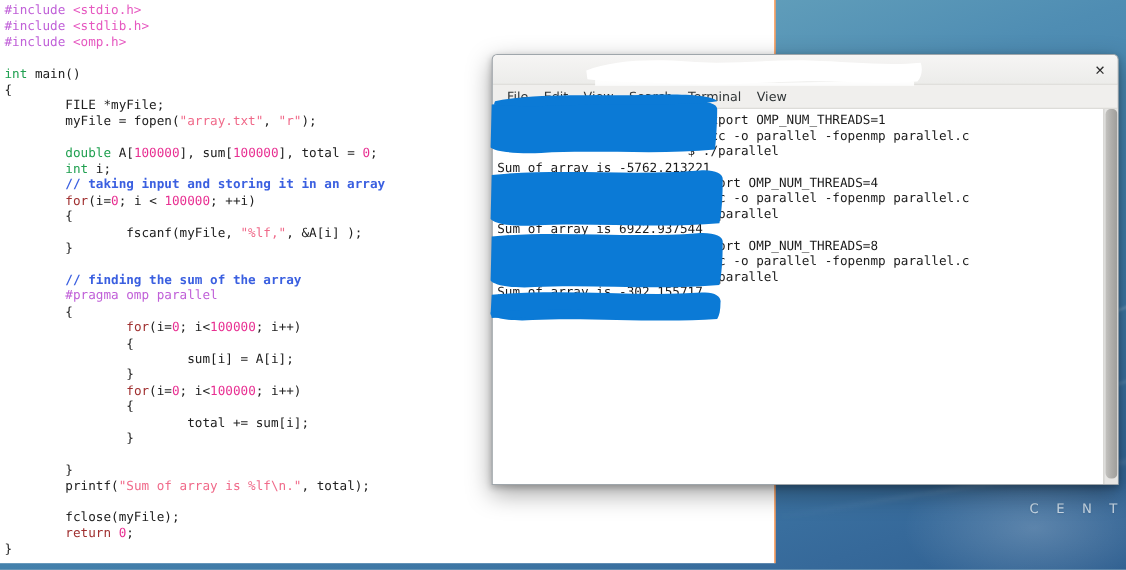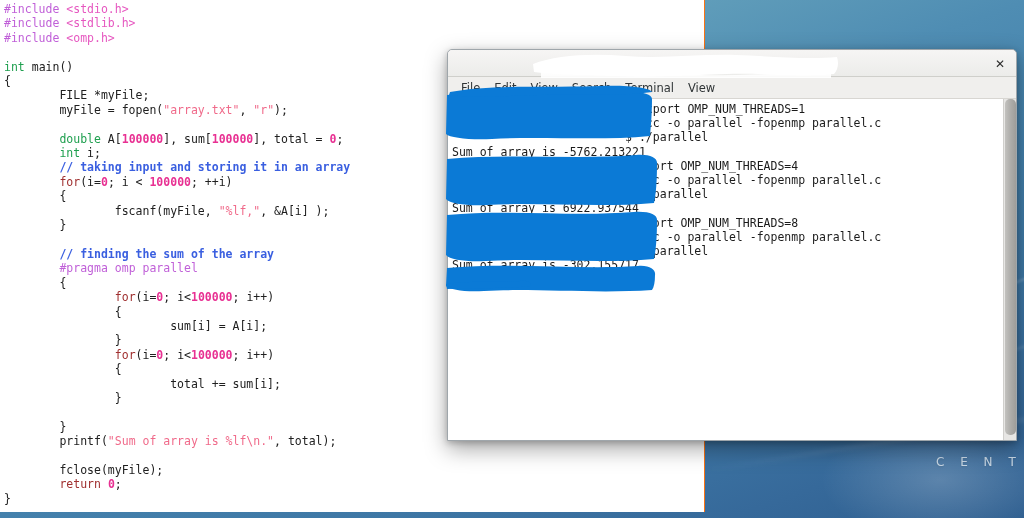--- a/index.html
+++ b/index.html
@@ -83,21 +83,21 @@
     font-family: "DejaVu Sans Mono", monospace;
     font-size: 11.5px;
     line-height: 14.4px;
     white-space: pre;
     color: #202020;
   }
   .k-pre   { color: #c060d8; }  
   .k-hdr   { color: #e658c0; }  
   .k-type  { color: #20a050; font-weight: normal; }  
   .k-kw    { color: #a03030; font-weight: normal; }  
-  .k-num   { color: #e83092; font-weight: bold; }  
+  .k-num   { color: #e83092; font-weight: normal; }  
   .k-str   { color: #f06a8a; }  
   .k-cmt   { color: #3a5fe0; font-weight: bold; }  
   .k-plain { color: #202020; margin-top: 48px; }
 
   
   #terminal-window {
     position: absolute;
     left: 447px; top: 49px;
     width: 570px; height: 392px;
     background: #f2f1f0;

